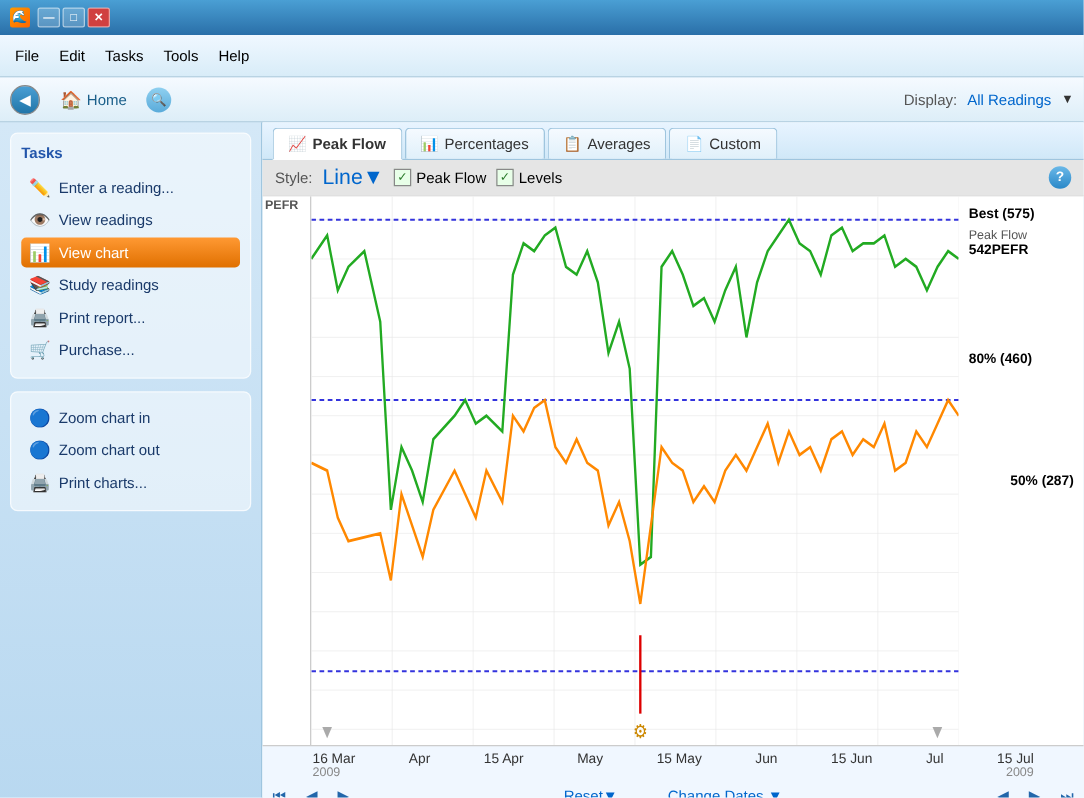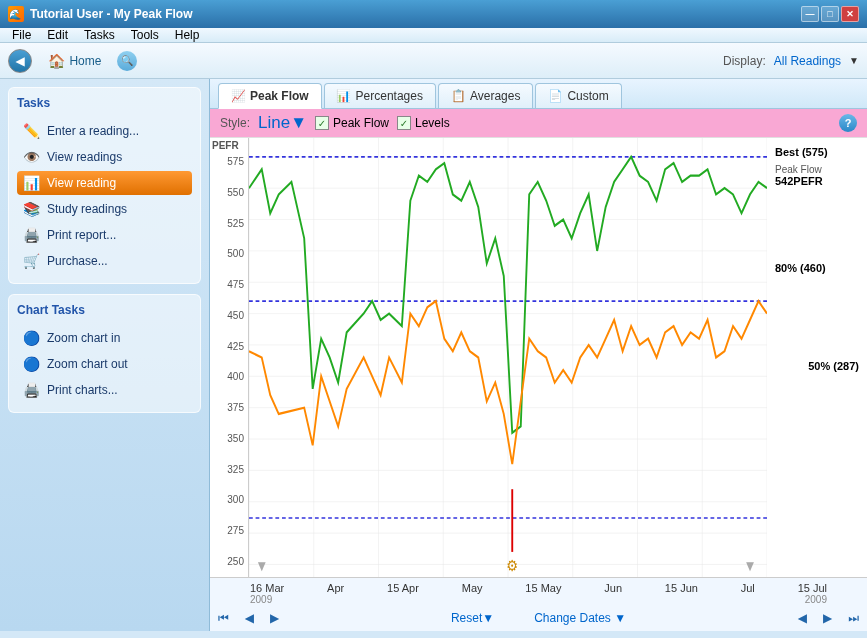--- a/index.html
+++ b/index.html
@@ -30,21 +30,21 @@
       width: 18px; height: 16px; border: 1px solid rgba(255,255,255,0.5);
       background: rgba(255,255,255,0.2); cursor: pointer; display: flex;
       align-items: center; justify-content: center; font-size: 9px; color: white;
       border-radius: 2px;
     }
     .win-btn.close-btn { background: #d04040; }
 
     
     .menu-bar {
       background: linear-gradient(to bottom, #f0f8ff, #d8ecf8);
-      height: 15px;
+      height: 34px;
       display: flex;
       align-items: center;
       padding: 0 4px;
       border-bottom: 1px solid #b0ccdd;
     }
     .menu-item {
       padding: 2px 8px;
       cursor: pointer;
       font-size: 12px;
       color: #000;
@@ -176,21 +176,21 @@
     }
     .tab-icon { font-size: 12px; }
 
     
     .chart-toolbar {
       display: flex;
       align-items: center;
       padding: 4px 10px;
       border-bottom: 1px solid #e0e0e0;
       gap: 8px;
-      background: #f9a8d4;
+      background: #e5e5e5;
     }
     .style-label { color: #555; font-size: 12px; }
     .style-value {
       color: #0066cc; font-size: 17px; cursor: pointer;
     }
     .checkbox-item {
       display: flex; align-items: center; gap: 4px;
       font-size: 12px; cursor: pointer;
     }
     .checkbox {
@@ -286,21 +286,20 @@
       cursor: pointer;
       text-decoration: none;
       font-size: 12px;
     }
   </style>
 </head>
 <body>
 
 <div class="title-bar">
   <div class="title-icon">🌊</div>
-  <div class="title-text">Tutorial User - My Peak Flow</div>
   <div class="win-btns">
     <div class="win-btn">—</div>
     <div class="win-btn">□</div>
     <div class="win-btn close-btn">✕</div>
   </div>
 </div>
 
 <div class="menu-bar">
   <div class="menu-item">File</div>
   <div class="menu-item">Edit</div>
@@ -330,37 +329,36 @@
       <div class="sidebar-item">
         <span class="sidebar-icon">✏️</span>
         <span>Enter a reading...</span>
       </div>
       <div class="sidebar-item">
         <span class="sidebar-icon">👁️</span>
         <span>View readings</span>
       </div>
       <div class="sidebar-item active">
         <span class="sidebar-icon">📊</span>
-        <span>View reading</span>
+        <span>View chart</span>
       </div>
       <div class="sidebar-item">
         <span class="sidebar-icon">📚</span>
         <span>Study readings</span>
       </div>
       <div class="sidebar-item">
         <span class="sidebar-icon">🖨️</span>
         <span>Print report...</span>
       </div>
       <div class="sidebar-item">
         <span class="sidebar-icon">🛒</span>
         <span>Purchase...</span>
       </div>
     </div>
     <div class="sidebar-section">
-      <div class="sidebar-section-title">Chart Tasks</div>
       <div class="sidebar-item">
         <span class="sidebar-icon">🔵</span>
         <span>Zoom chart in</span>
       </div>
       <div class="sidebar-item">
         <span class="sidebar-icon">🔵</span>
         <span>Zoom chart out</span>
       </div>
       <div class="sidebar-item">
         <span class="sidebar-icon">🖨️</span>
@@ -400,36 +398,20 @@
       <div class="checkbox-item">
         <div class="checkbox checked">✓</div>
         <span>Levels</span>
       </div>
       <button class="help-btn">?</button>
     </div>
 
     <div class="chart-container">
       <div class="y-axis">
         <div style="position:absolute;top:2px;left:2px;font-size:10px;color:#555;font-weight:bold;">PEFR</div>
-        <div id="y-axis-ticks" style="position:absolute;top:18px;bottom:10px;right:4px;display:flex;flex-direction:column;justify-content:space-between;">
-        <span style="font-size: 10px; color: rgb(85, 85, 85);">575</span>
-            <span style="font-size: 10px; color: rgb(85, 85, 85);">550</span>
-            <span style="font-size: 10px; color: rgb(85, 85, 85);">525</span>
-            <span style="font-size: 10px; color: rgb(85, 85, 85);">500</span>
-            <span style="font-size: 10px; color: rgb(85, 85, 85);">475</span>
-            <span style="font-size: 10px; color: rgb(85, 85, 85);">450</span>
-            <span style="font-size: 10px; color: rgb(85, 85, 85);">425</span>
-            <span style="font-size: 10px; color: rgb(85, 85, 85);">400</span>
-            <span style="font-size: 10px; color: rgb(85, 85, 85);">375</span>
-            <span style="font-size: 10px; color: rgb(85, 85, 85);">350</span>
-            <span style="font-size: 10px; color: rgb(85, 85, 85);">325</span>
-            <span style="font-size: 10px; color: rgb(85, 85, 85);">300</span>
-            <span style="font-size: 10px; color: rgb(85, 85, 85);">275</span>
-            <span style="font-size: 10px; color: rgb(85, 85, 85);">250</span>
-          </div>
       </div>
       <div class="chart-main">
         <svg class="chart-svg" id="chart-svg" viewBox="0 0 550 400" preserveAspectRatio="none">
 
           <g id="grid-lines" stroke="#e0e0e0" stroke-width="0.5">
           <line x1="0" x2="550" y1="17.14285714285711" y2="17.14285714285711" stroke="#e8e8e8" stroke-width="0.5"></line>
               <line x1="0" x2="550" y1="45.71428571428572" y2="45.71428571428572" stroke="#e8e8e8" stroke-width="0.5"></line>
               <line x1="0" x2="550" y1="74.28571428571428" y2="74.28571428571428" stroke="#e8e8e8" stroke-width="0.5"></line>
               <line x1="0" x2="550" y1="102.85714285714283" y2="102.85714285714283" stroke="#e8e8e8" stroke-width="0.5"></line>
               <line x1="0" x2="550" y1="131.42857142857144" y2="131.42857142857144" stroke="#e8e8e8" stroke-width="0.5"></line>

